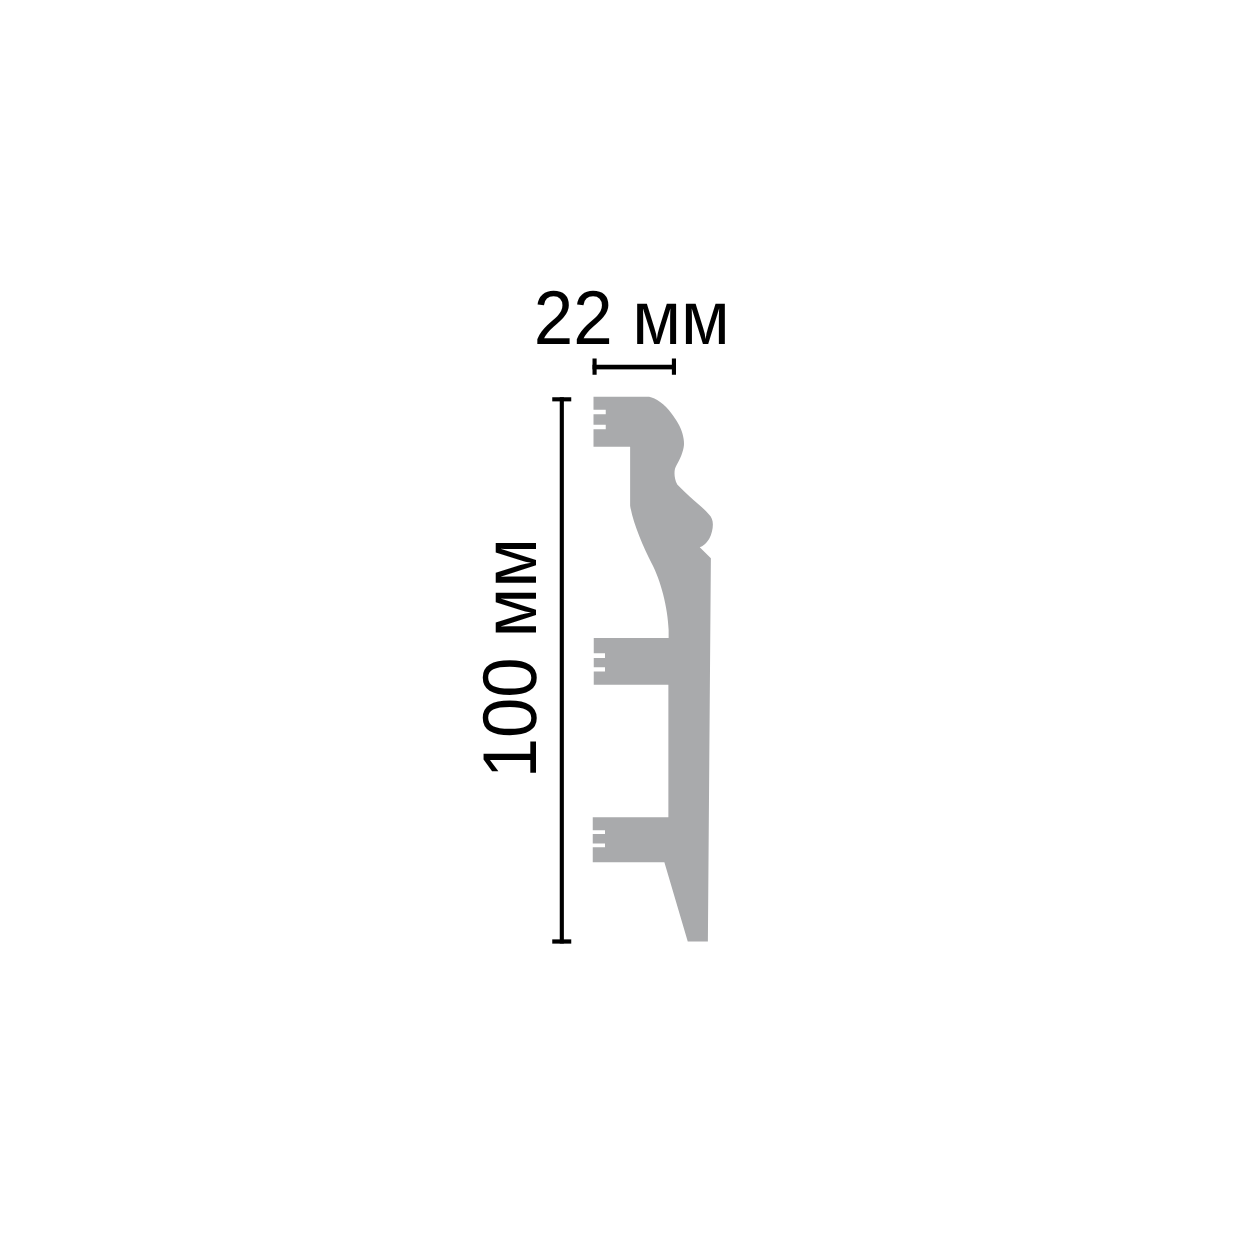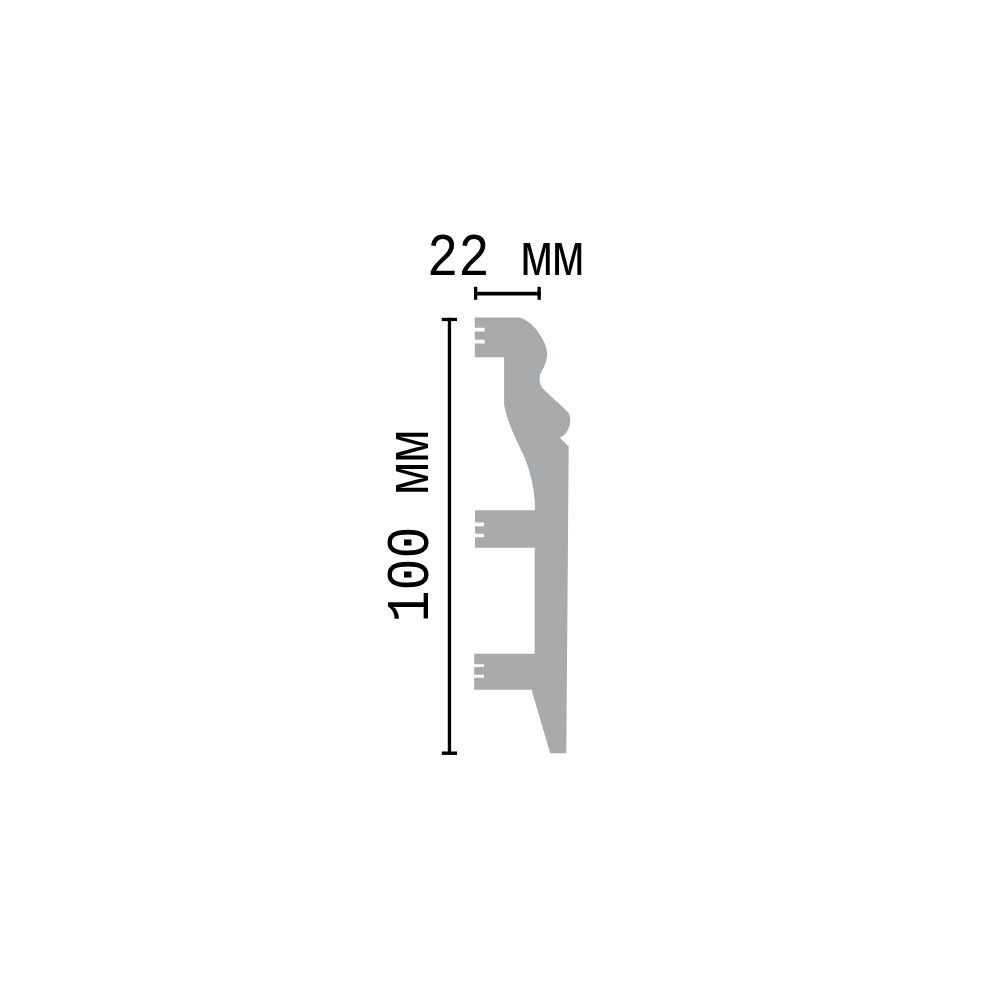--- a/index.html
+++ b/index.html
@@ -1,17 +1,17 @@
 <!DOCTYPE html>
 <html><head>
 <meta charset="utf-8">
 <style>
   html,body{margin:0;padding:0;background:#ffffff;}
   .stage{position:relative;width:1000px;height:985px;background:#ffffff;overflow:hidden;
-         font-family:Liberation Mono, monospace;}
+         font-family:Liberation Sans, sans-serif;}
   svg{position:absolute;left:0;top:0;}
 </style>
 </head>
 <body>
 <div class="stage">
 <svg width="1000" height="1000" viewBox="0 0 1000 1000">
 
   <path fill="#a9aaac" d="
     M 474.8 317.4
     L 519.3 317.4

